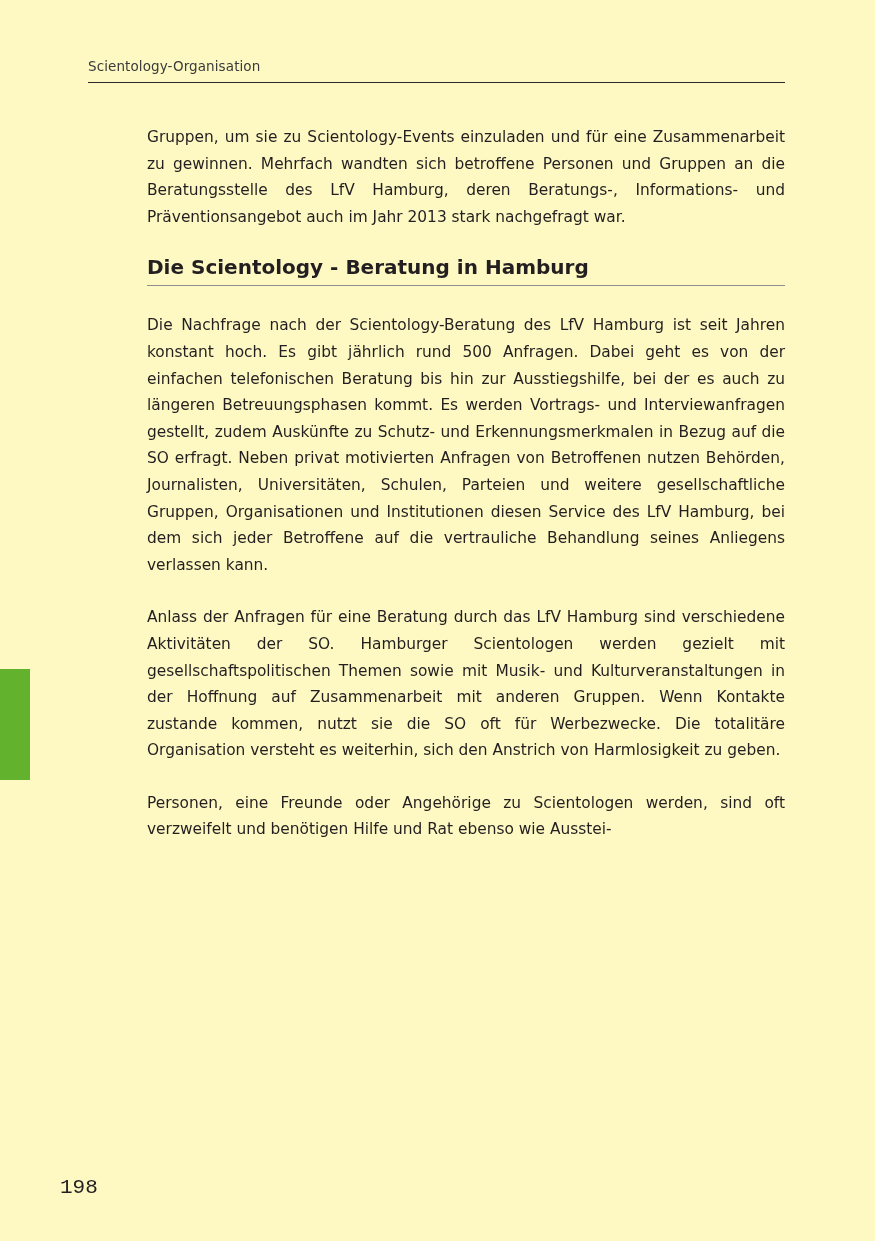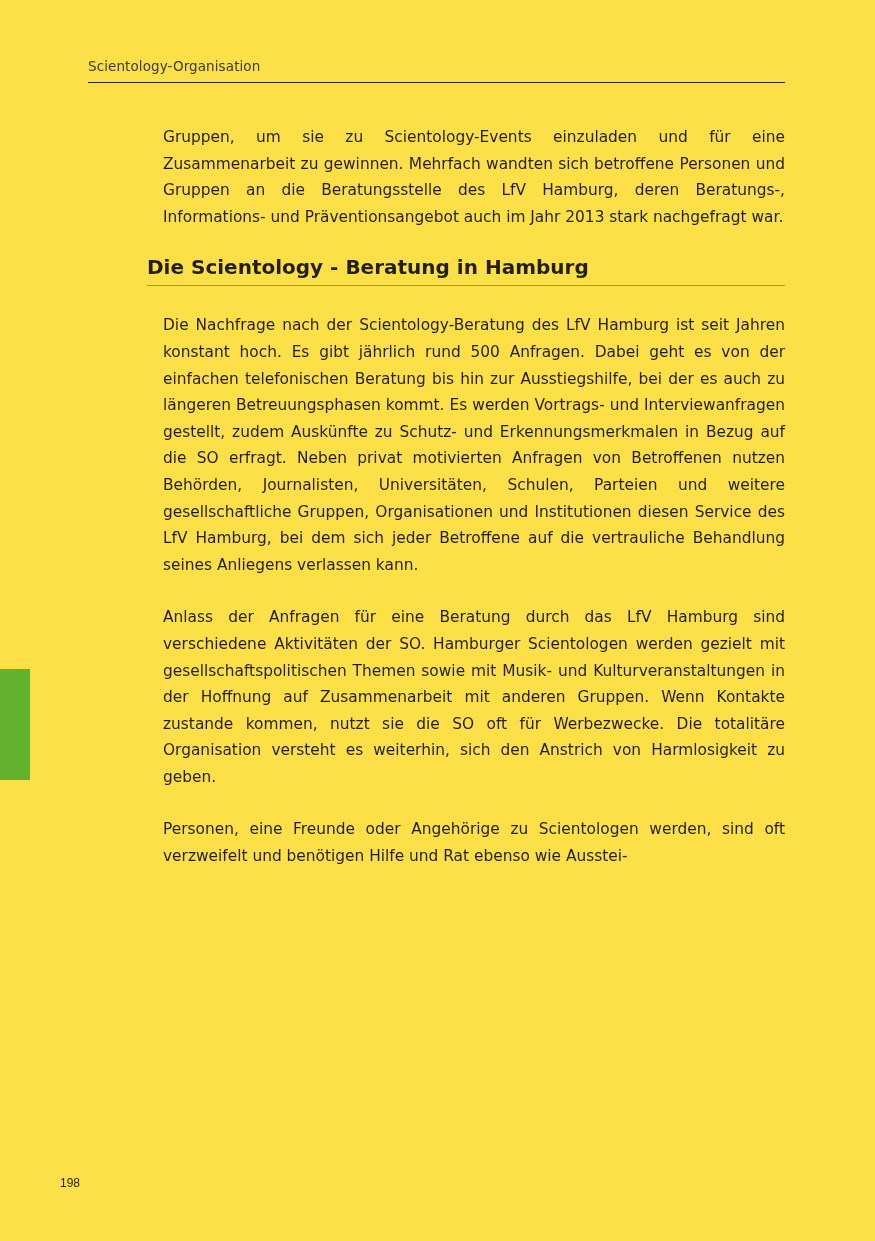--- a/index.html
+++ b/index.html
@@ -12,21 +12,21 @@
     height: 1241px;
     position: relative;
     font-family: "DejaVu Sans", sans-serif;
     color: #231f20;
     overflow: hidden;
   }
 
   .page {
     position: absolute;
     inset: 0;
-    background: #fde047;
+    background: #fef9c3;
   }
 
   
   .header {
     position: absolute;
     left: 88px;
     top: 58px;
     width: 697px;
   }
   .header-title {
@@ -54,21 +54,21 @@
 
   
   .content {
     position: absolute;
     left: 147px;
     top: 124px;
     width: 638px;
   }
 
   p.body {
-    margin: 0 0 26px 16px;
+    margin: 0 0 26px 0;
     font-size: 15.4px;
     line-height: 26.6px;
     text-align: justify;
     text-justify: inter-word;
     color: #231f20;
     hyphens: manual;
   }
   p.body:last-child { margin-bottom: 0; }
 
   .section-head-wrap {
@@ -84,23 +84,23 @@
   .section-rule {
     height: 1px;
     background: #8f8f8f;
     width: 100%;
   }
 
   .page-number {
     position: absolute;
     left: 60px;
     top: 1176px;
-    font-size: 12px;
+    font-size: 21px;
     color: #231f20;
-    font-family: Liberation Sans, sans-serif;
+    font-family: Liberation Mono, monospace;
   }
 </style>
 </head>
 <body>
 
 <div class="page">
 
   <div class="header">
     <div class="header-title">Scientology-Organisation</div>
     <div class="header-rule"></div>

